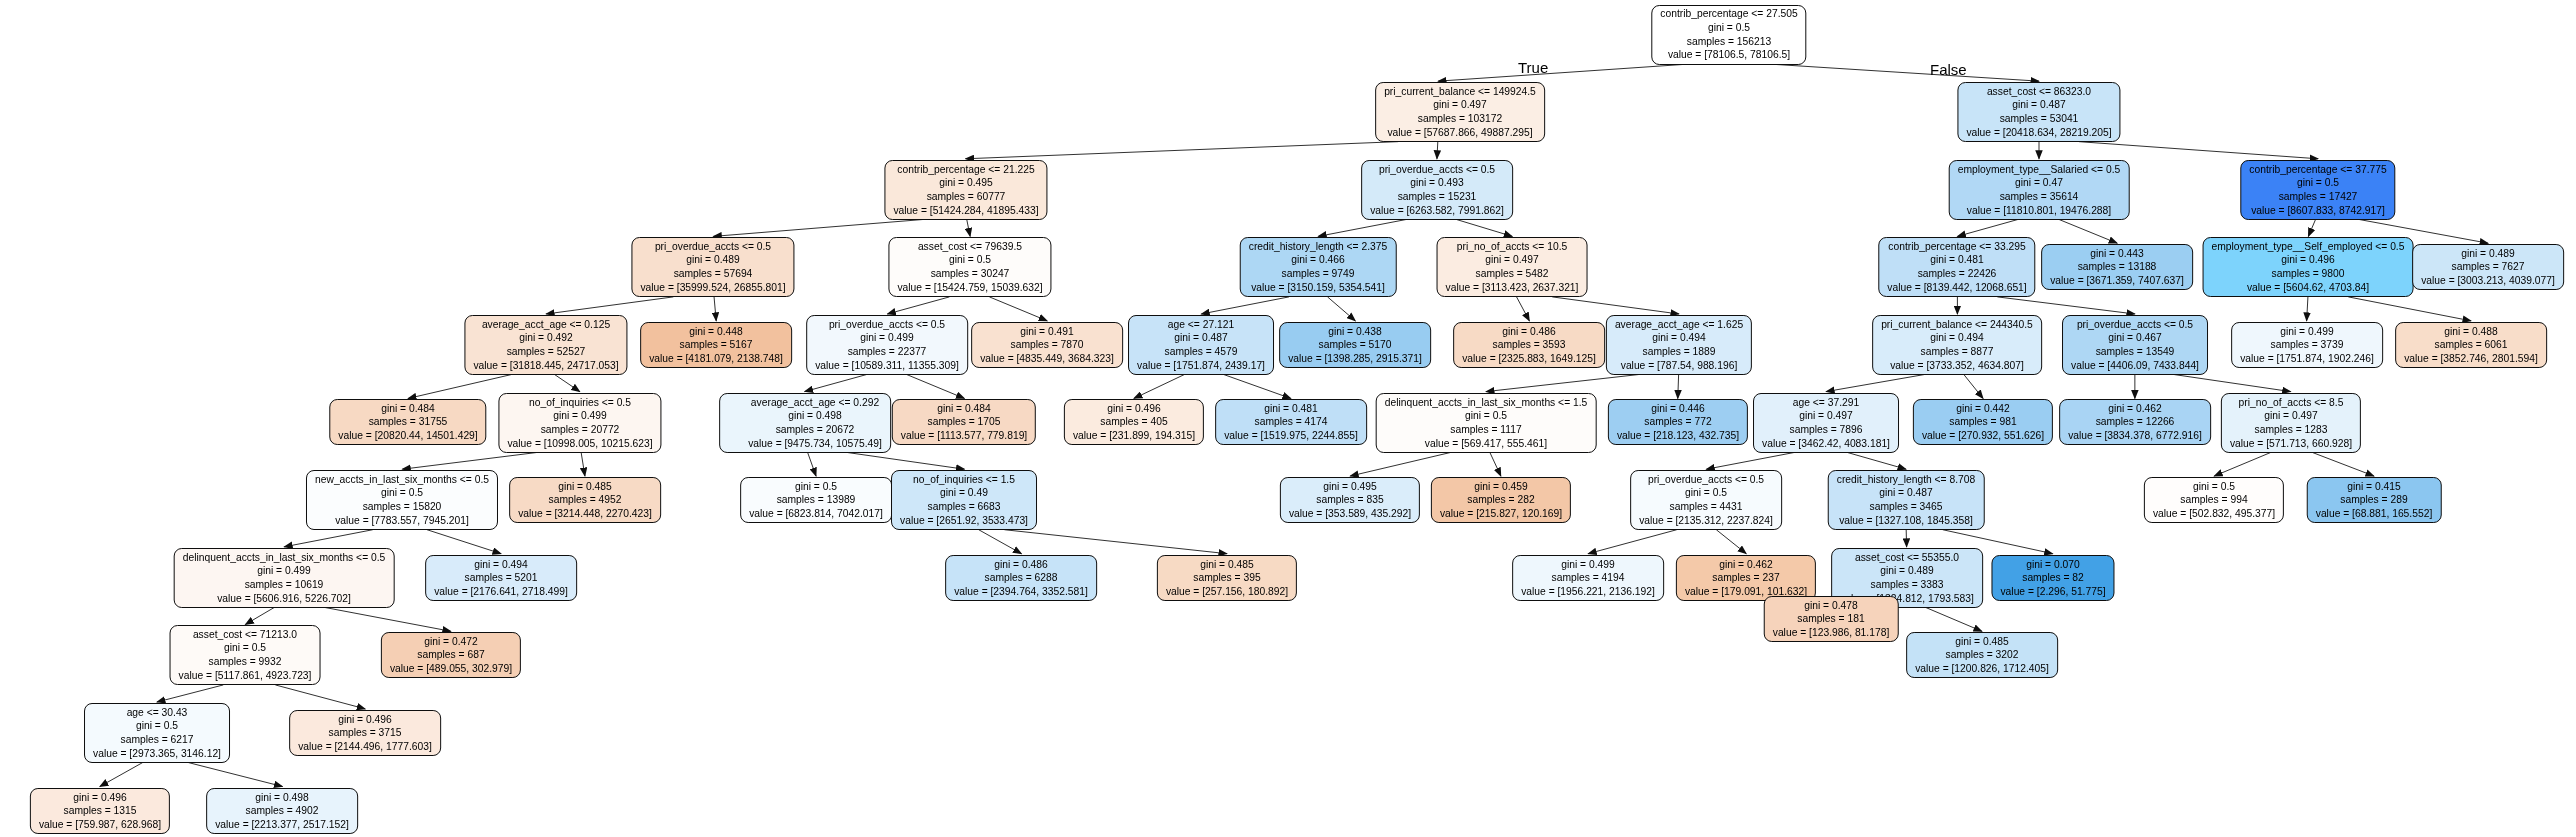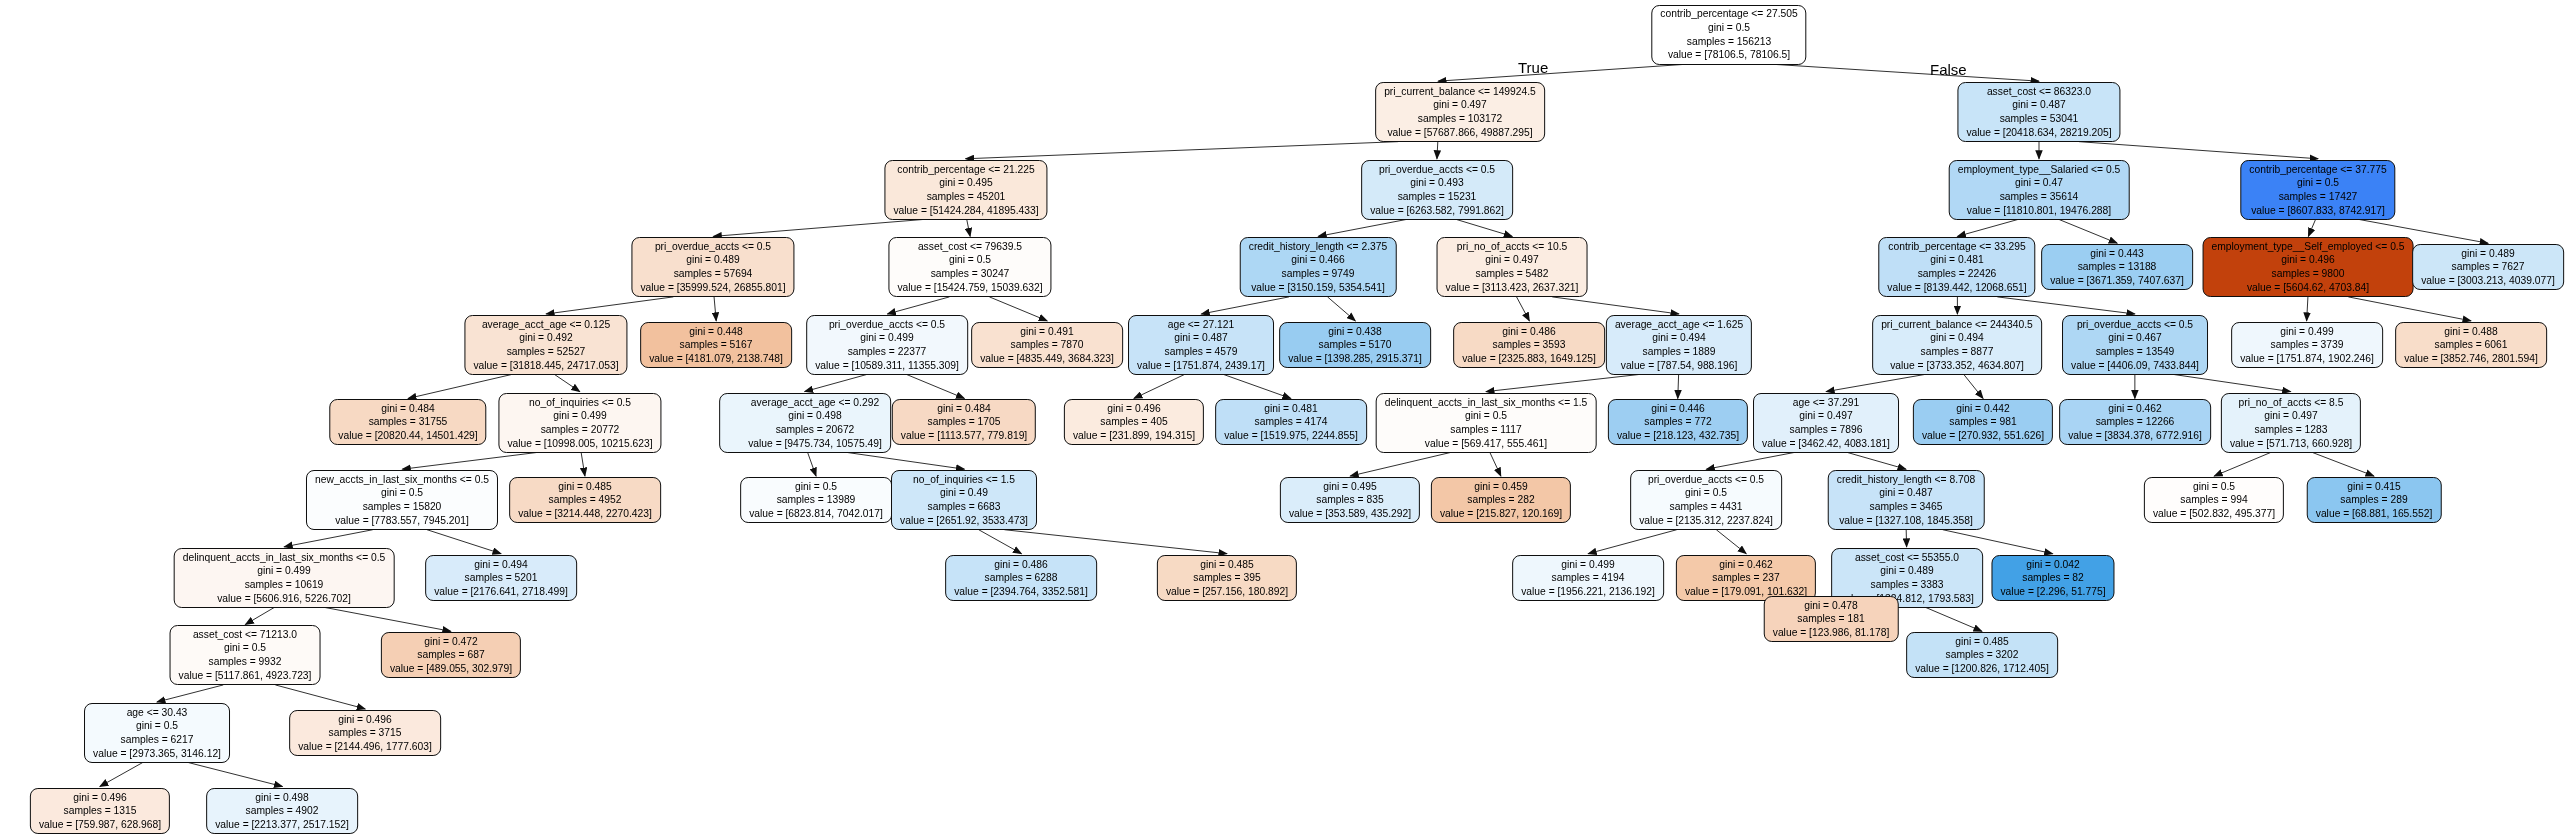--- a/index.html
+++ b/index.html
@@ -102,21 +102,21 @@
     </div>
     <div class="node" style="left: 1438px; top: 82px; background: rgb(251, 238, 228); margin-left: 22px;">
       <div>pri_current_balance &lt;= 149924.5</div>
       <div>gini = 0.497</div>
       <div>samples = 103172</div>
       <div>value = [57687.866, 49887.295]</div>
     </div>
     <div class="node" style="left: 966px; top: 160px; background: rgb(250, 232, 218);">
       <div>contrib_percentage &lt;= 21.225</div>
       <div>gini = 0.495</div>
-      <div>samples = 45201</div>
+      <div>samples = 60777</div>
       <div>value = [51424.284, 41895.433]</div>
     </div>
     <div class="node" style="left: 713px; top: 237px; background: rgb(248, 223, 205);">
       <div>pri_overdue_accts &lt;= 0.5</div>
       <div>gini = 0.489</div>
       <div>samples = 57694</div>
       <div>value = [35999.524, 26855.801]</div>
     </div>
     <div class="node" style="left: 546px; top: 315px; background: rgb(249, 227, 211);">
       <div>average_acct_age &lt;= 0.125</div>
@@ -376,21 +376,21 @@
       <div>gini = 0.478</div>
       <div>samples = 181</div>
       <div>value = [123.986, 81.178]</div>
     </div>
     <div class="node" style="left: 1982px; top: 632px; background: rgb(196, 226, 247);">
       <div>gini = 0.485</div>
       <div>samples = 3202</div>
       <div>value = [1200.826, 1712.405]</div>
     </div>
     <div class="node" style="left: 2053px; top: 555px; background: rgb(66, 161, 230);">
-      <div>gini = 0.042</div>
+      <div>gini = 0.070</div>
       <div>samples = 82</div>
       <div>value = [2.296, 51.775]</div>
     </div>
     <div class="node" style="left: 1983px; top: 399px; background: rgb(154, 205, 242);">
       <div>gini = 0.442</div>
       <div>samples = 981</div>
       <div>value = [270.932, 551.626]</div>
     </div>
     <div class="node" style="left: 2135px; top: 315px; background: rgb(174, 215, 244);">
       <div>pri_overdue_accts &lt;= 0.5</div>
@@ -423,21 +423,21 @@
       <div>gini = 0.443</div>
       <div>samples = 13188</div>
       <div>value = [3671.359, 7407.637]</div>
     </div>
     <div class="node" style="left: 2318px; top: 160px; background: #3b82f6;">
       <div>contrib_percentage &lt;= 37.775</div>
       <div>gini = 0.5</div>
       <div>samples = 17427</div>
       <div>value = [8607.833, 8742.917]</div>
     </div>
-    <div class="node" style="left: 2308px; top: 237px; background: #c2410c;">
+    <div class="node" style="left: 2308px; top: 237px; background: #7dd3fc;">
       <div>employment_type__Self_employed &lt;= 0.5</div>
       <div>gini = 0.496</div>
       <div>samples = 9800</div>
       <div>value = [5604.62, 4703.84]</div>
     </div>
     <div class="node" style="left: 2307px; top: 322px; background: rgb(239, 247, 253);">
       <div>gini = 0.499</div>
       <div>samples = 3739</div>
       <div>value = [1751.874, 1902.246]</div>
     </div>

